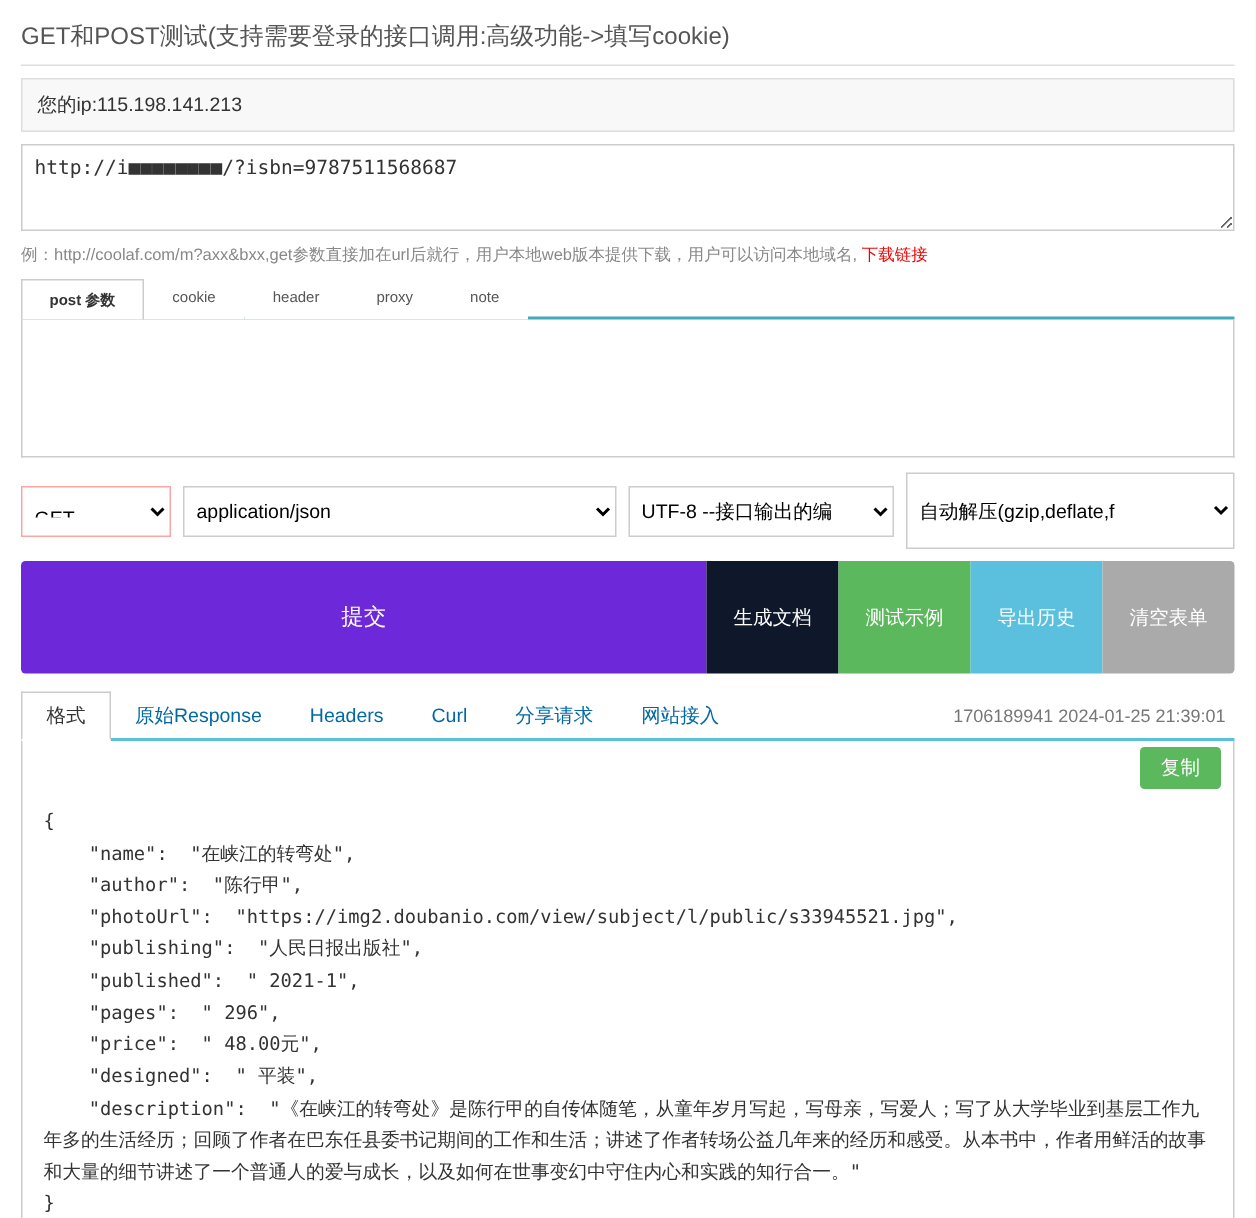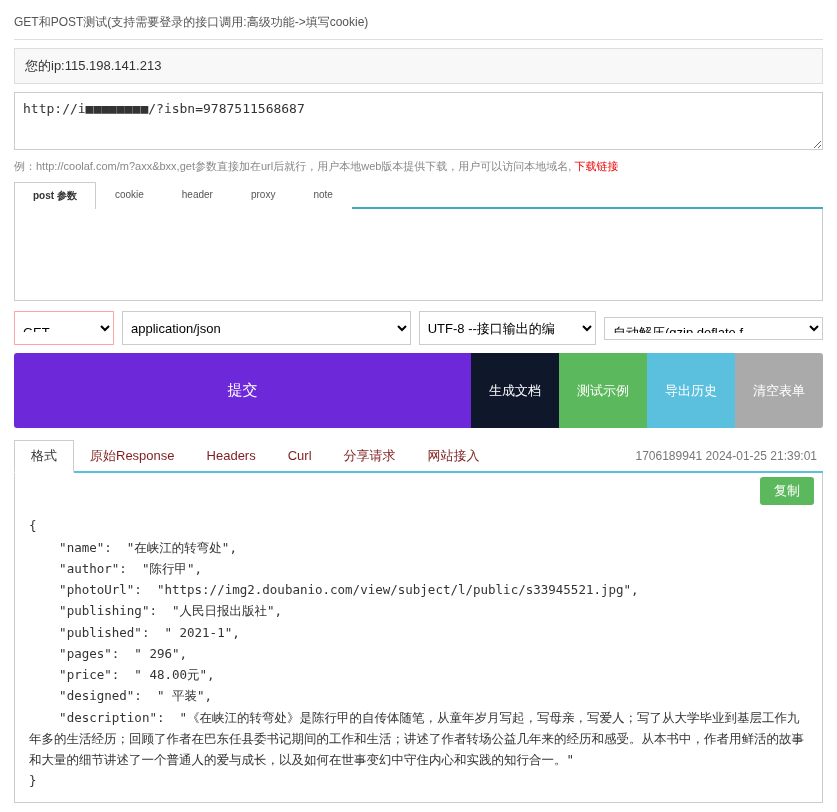--- a/index.html
+++ b/index.html
@@ -9,21 +9,21 @@
       background: #f5f5f5;
       color: #333;
     }
     .container {
       max-width: 837px;
       margin: 0 auto;
       background: #fff;
       padding: 10px 14px 20px 14px;
     }
     .top-bar {
-      font-size: 12px;
+      font-size: 16px;
       color: #555;
       padding: 4px 0 8px 0;
       border-bottom: 1px solid #ddd;
       margin-bottom: 8px;
     }
     .ip-bar {
       background: #f8f8f8;
       border: 1px solid #ddd;
       padding: 8px 10px;
       margin-bottom: 8px;
@@ -107,21 +107,21 @@
       font-size: 13px;
       background: #fff;
       height: 34px;
     }
     .select-decompress {
       flex: 1.5;
       padding: 6px 4px;
       border: 1px solid #ccc;
       font-size: 13px;
       background: #fff;
-      height: 23px;
+      height: 51px;
     }
     .actions-row {
       display: flex;
       gap: 0;
       margin-bottom: 12px;
     }
     .btn-submit {
       flex: 1;
       background: #6d28d9;
       color: #fff;
@@ -167,21 +167,21 @@
     .result-tabs-row {
       display: flex;
       align-items: center;
       border-bottom: 2px solid #5bc0de;
       margin-bottom: 0;
     }
     .result-tab {
       padding: 6px 16px;
       cursor: pointer;
       font-size: 13px;
-      color: #7f1d1d;
+      color: #0369a1;
       background: #fff;
     }
     .result-tab.active {
       color: #333;
       border: 1px solid #ccc;
       border-bottom: 2px solid #fff;
       margin-bottom: -2px;
       background: #fff;
     }
     .result-timestamp {

